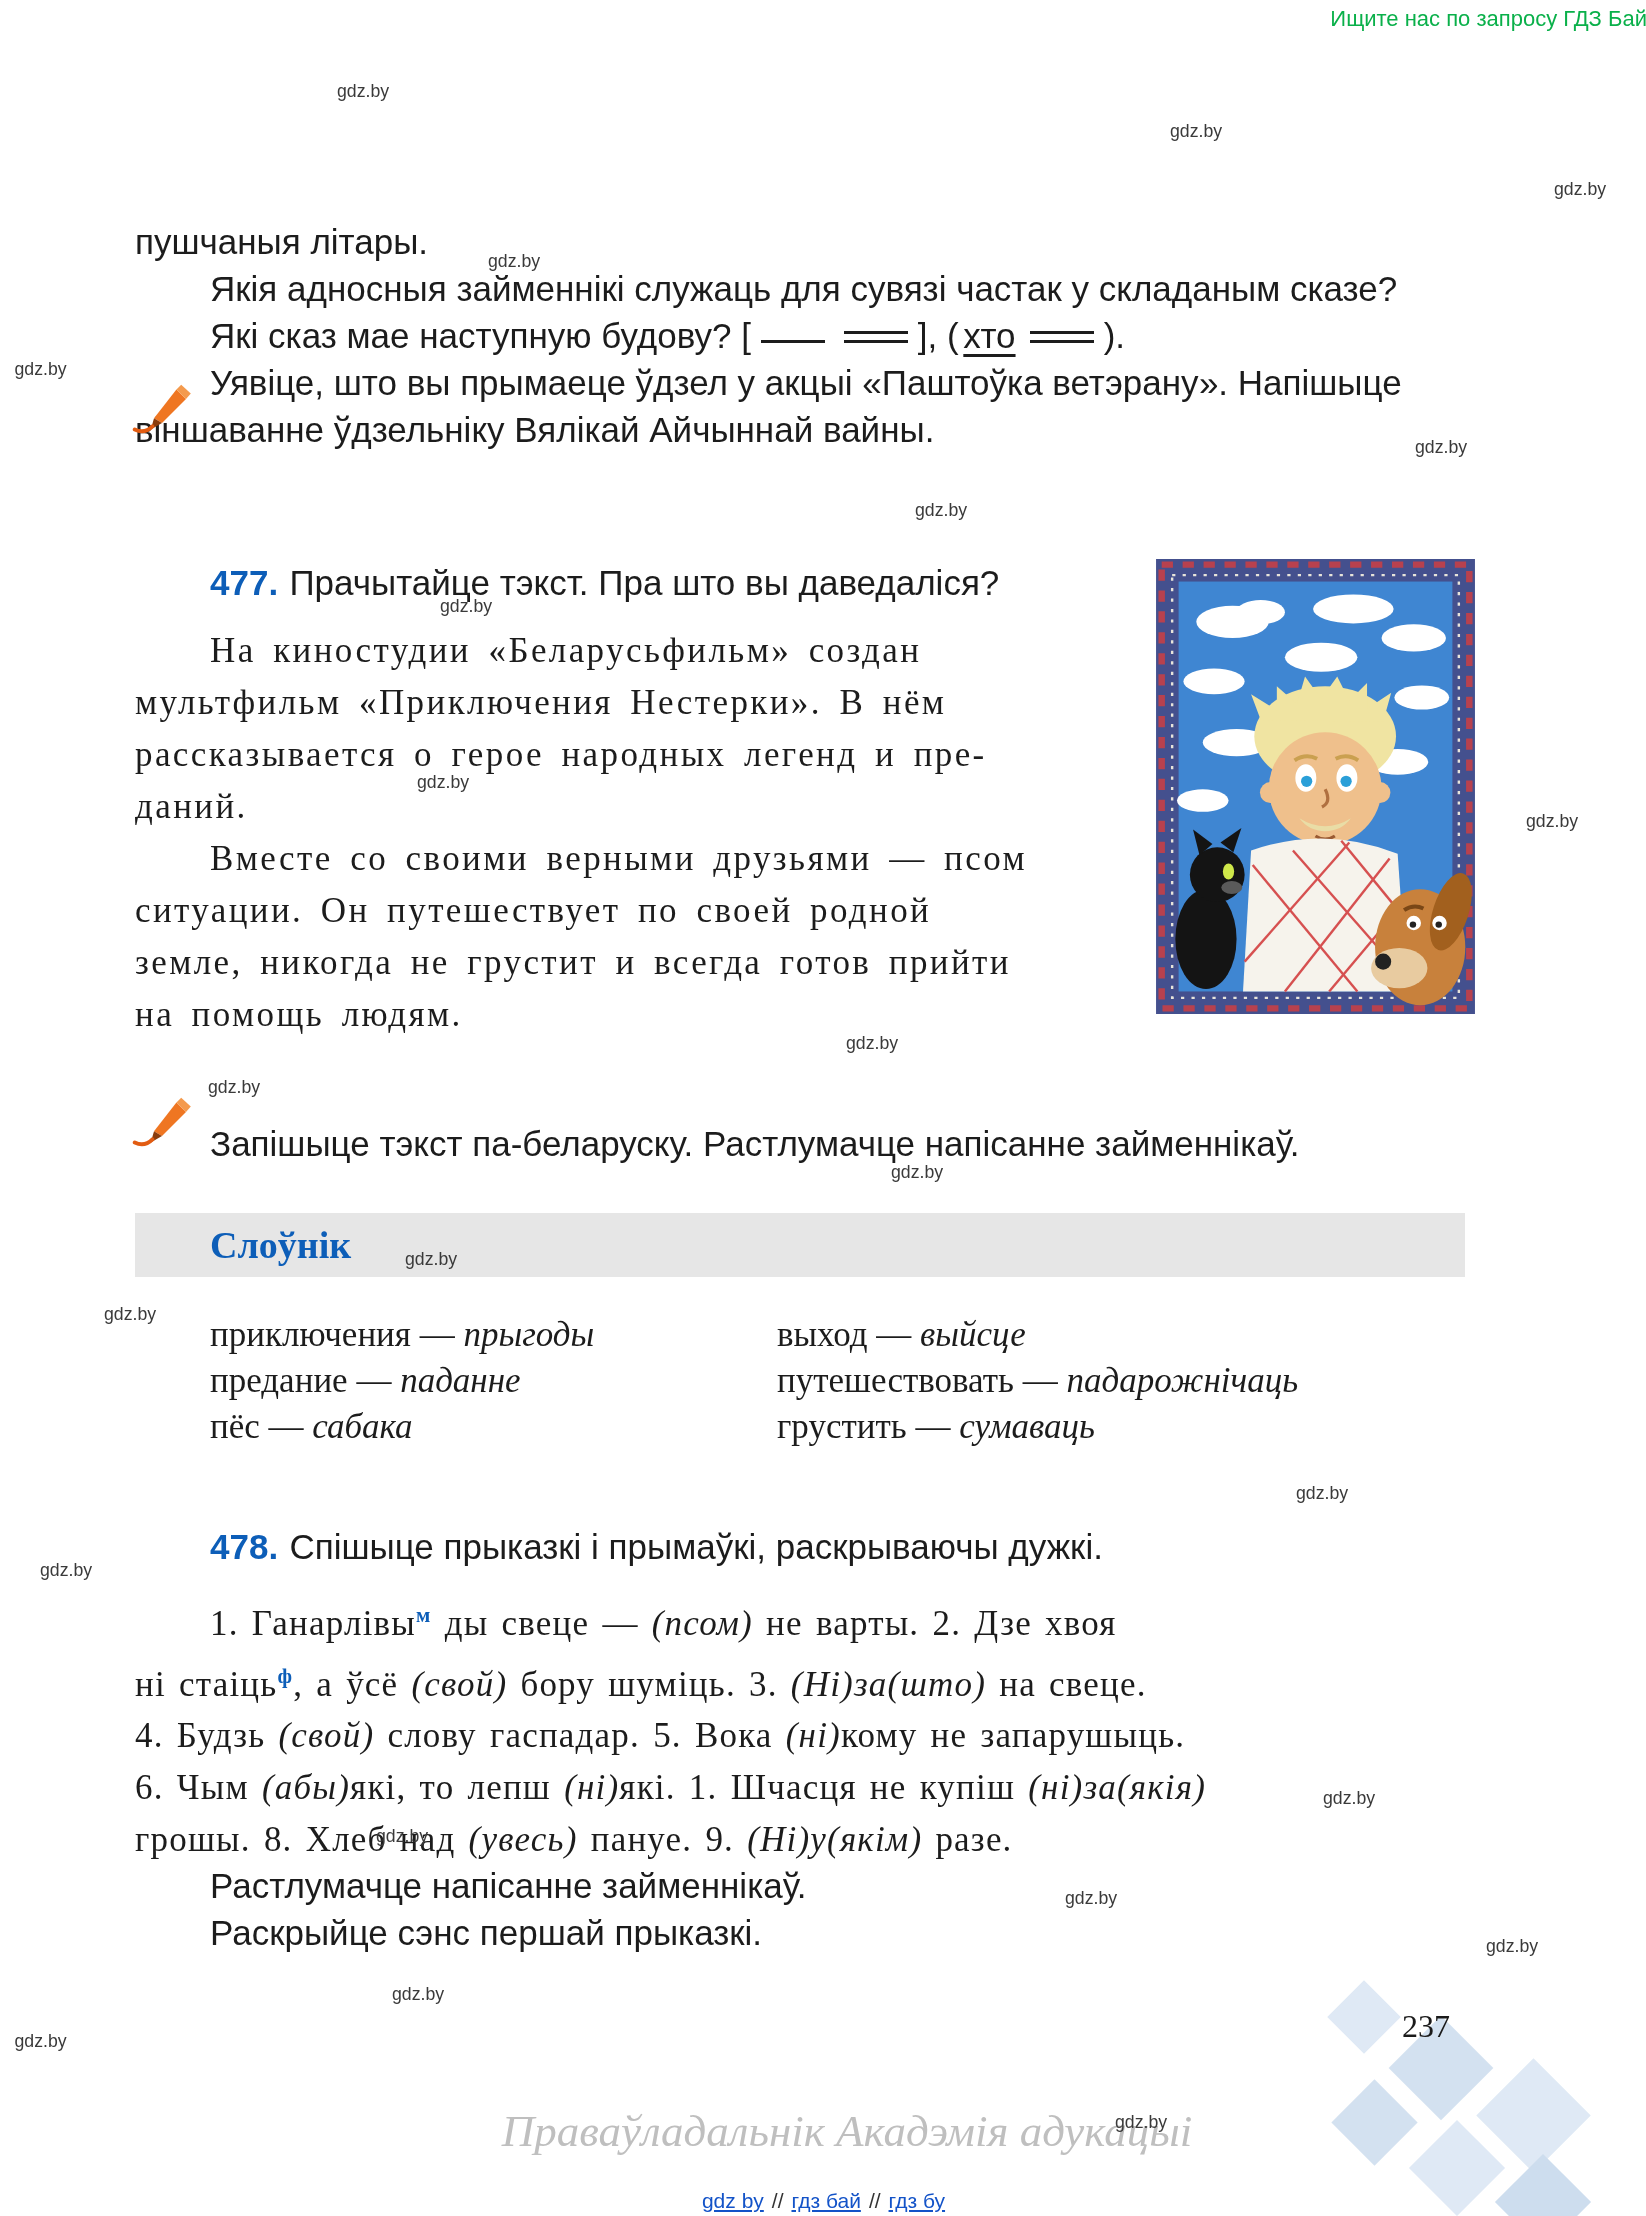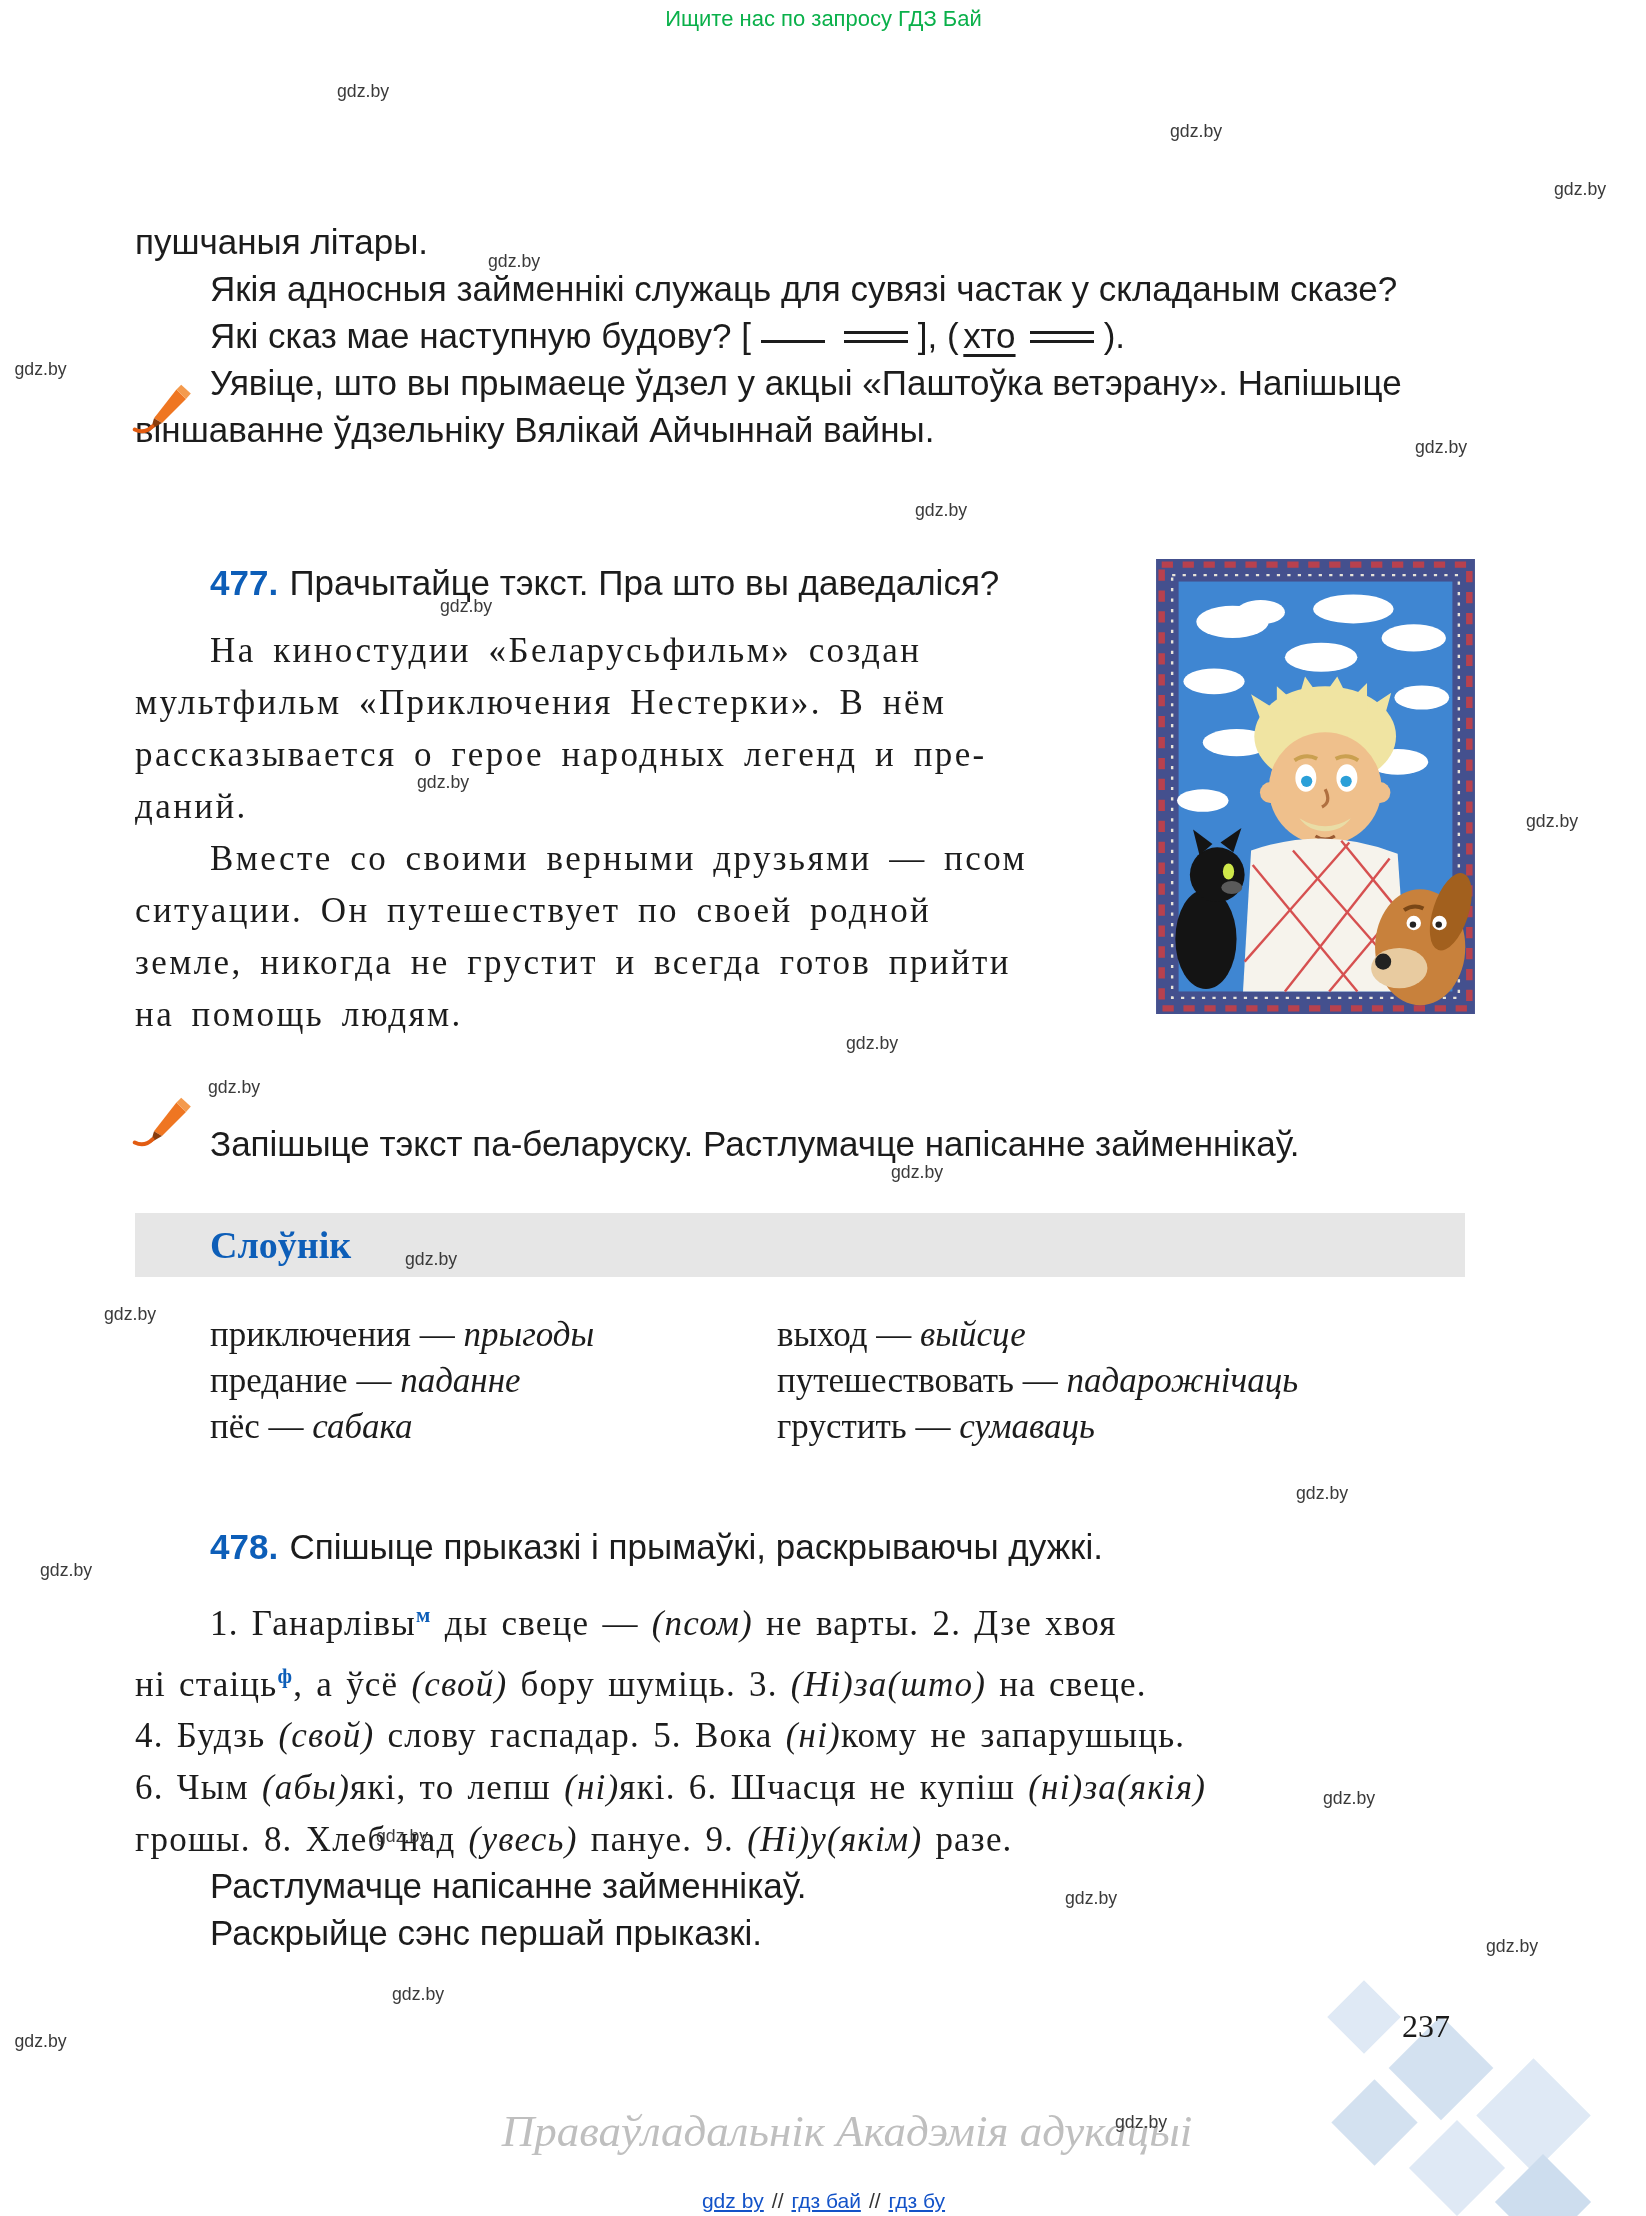--- a/index.html
+++ b/index.html
@@ -6,21 +6,21 @@
   html,body { width:1647px; height:2216px; }
   body {
     position:relative; background:#ffffff; overflow:hidden;
     font-family:"Liberation Serif","DejaVu Serif",serif; color:#1c1c1c;
   }
   .sans { font-family:"Liberation Sans","DejaVu Sans",sans-serif; }
   .nowrap { white-space:nowrap; }
   .ind { padding-left:75px; }
 
   
-  .top-banner { position:absolute; top:6.4px; left:0; right:0; text-align:center;
+  .top-banner { position:absolute; top:6.4px; left:0; right:0; text-align:right;
     font-family:"Liberation Sans",sans-serif; font-size:22px; color:#0ab04a; }
 
   
   .wm { position:absolute; font-family:"Liberation Sans",sans-serif;
     font-size:17.7px; color:#3a3a3a; z-index:40; }
 
   
   .col { position:absolute; left:135px; width:1346px; }
 
   .instr { font-size:35px; line-height:47px; }
@@ -216,21 +216,21 @@
 </div>
 
 <div class="col sans instr ind nowrap" style="top:1523px">
   <span class="exnum">478.</span><span>Спішыце прыказкі і прымаўкі, раскрываючы дужкі.</span>
 </div>
 
 <div class="col prov" style="top:1589px">
   <div class="ind nowrap"><span>1. Ганарлівы</span><sup class="supm">м</sup><span> ды свеце — </span><span class="it">(псом)</span><span> не варты. 2. Дзе хвоя</span></div>
   <div class="nowrap"><span>ні стаіць</span><sup class="supm">ф</sup><span>, а ўсё </span><span class="it">(свой)</span><span> бору шуміць. 3. </span><span class="it">(Ні)за(што)</span><span> на свеце.</span></div>
   <div class="nowrap"><span>4. Будзь </span><span class="it">(свой)</span><span> слову гаспадар. 5. Вока </span><span class="it">(ні)</span><span>кому не запарушыць.</span></div>
-  <div class="nowrap"><span>6. Чым </span><span class="it">(абы)</span><span>які, то лепш </span><span class="it">(ні)</span><span>які. 6. Шчасця не купіш </span><span class="it">(ні)за(якія)</span></div>
+  <div class="nowrap"><span>6. Чым </span><span class="it">(абы)</span><span>які, то лепш </span><span class="it">(ні)</span><span>які. 1. Шчасця не купіш </span><span class="it">(ні)за(якія)</span></div>
   <div class="nowrap"><span>грошы. 8. Хлеб над </span><span class="it">(увесь)</span><span> пануе. 9. </span><span class="it">(Ні)у(якім)</span><span> разе.</span></div>
 </div>
 
 <div class="col sans instr" style="top:1862px">
   <div class="ind nowrap">Растлумачце напісанне займеннікаў.</div>
   <div class="ind nowrap">Раскрыйце сэнс першай прыказкі.</div>
 </div>
 
 <div class="diamond" style="left:1338px;top:1991px;width:52px;height:52px;background:#dfe9f5"></div>
 <div class="diamond" style="left:1404px;top:2031px;width:74px;height:74px;background:#d3e1f0"></div>

